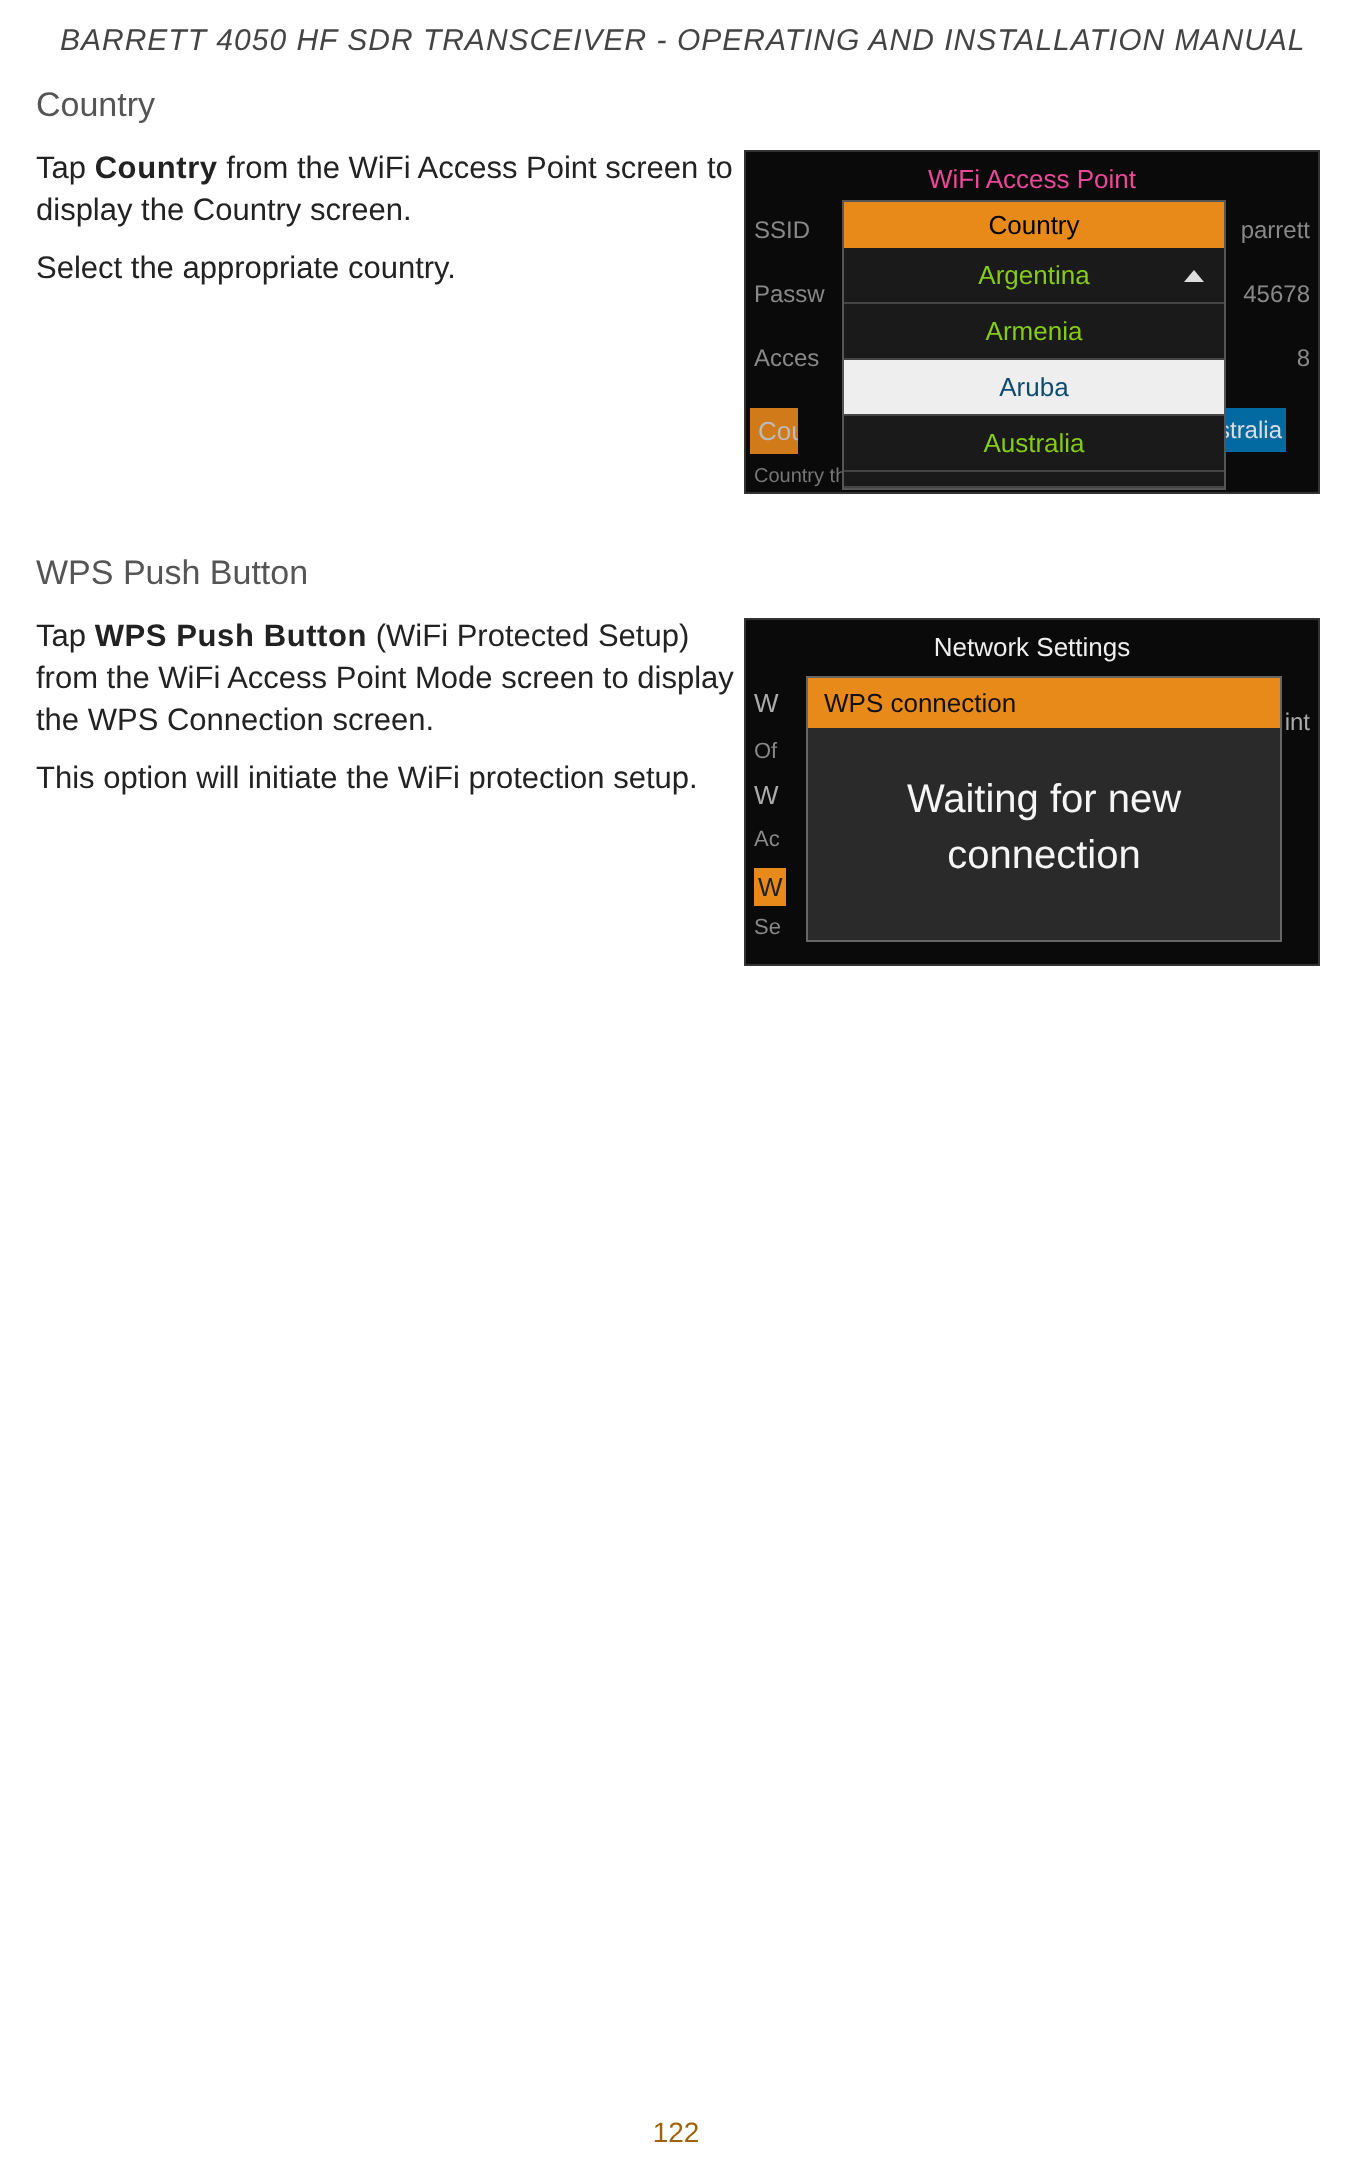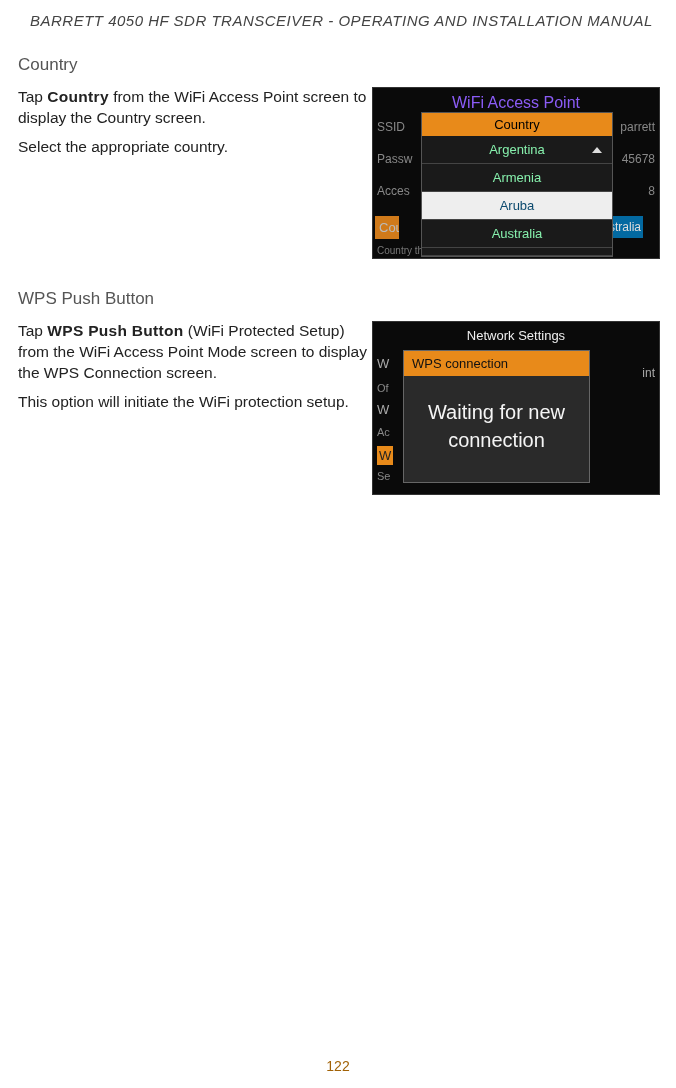--- a/index.html
+++ b/index.html
@@ -14,21 +14,21 @@
       font-family: Arial, Helvetica, sans-serif;
       position: relative;
       padding: 12px 18px 0 18px;
     }
     .header {
       font-size: 15px;
       font-style: italic;
       font-weight: 500;
       color: #444;
       letter-spacing: 0.5px;
-      margin-bottom: 26px;
+      margin-bottom: 14px;
       margin-left: 12px;
     }
     .section-title {
       font-size: 17px;
       font-weight: 500;
       color: #555;
       margin-bottom: 12px;
       font-family: Arial, sans-serif;
     }
     .content-row {
@@ -61,22 +61,22 @@
       position: relative;
       overflow: hidden;
       border: 1px solid #333;
     }
     .shot1-bg-title {
       position: absolute;
       top: 6px;
       left: 0;
       right: 0;
       text-align: center;
-      font-size: 16px;
-      color: #8b5cf6;
+      font-size: 13px;
+      color: #ec4899;
     }
     .shot1-bg-row {
       position: absolute;
       left: 4px;
       color: #888;
       font-size: 12px;
     }
     .shot1-bg-row.r1 { top: 32px; }
     .shot1-bg-row.r2 { top: 64px; }
     .shot1-bg-row.r3 { top: 96px; }
@@ -126,21 +126,21 @@
     }
     .country-header {
       background: #e88a1a;
       color: #000;
       text-align: center;
       padding: 4px 0;
       font-size: 13px;
     }
     .country-item {
       background: #1a1a1a;
-      color: #86efac;
+      color: #84cc16;
       text-align: center;
       padding: 6px 0;
       font-size: 13px;
       border-bottom: 1px solid #444;
       position: relative;
     }
     .country-item.white {
       background: #eee;
       color: #0c4a6e;
       font-weight: 500;
@@ -196,21 +196,21 @@
       position: absolute;
       right: 4px;
       color: #aaa;
       font-size: 12px;
     }
     .shot2-right.r1 { top: 44px; }
     .wps-popup {
       position: absolute;
       top: 28px;
       left: 30px;
-      width: 187px;
+      width: 238px;
       background: #2a2a2a;
       border: 1px solid #666;
     }
     .wps-header {
       background: #e88a1a;
       color: #111;
       padding: 5px 8px;
       font-size: 13px;
     }
     .wps-body {

